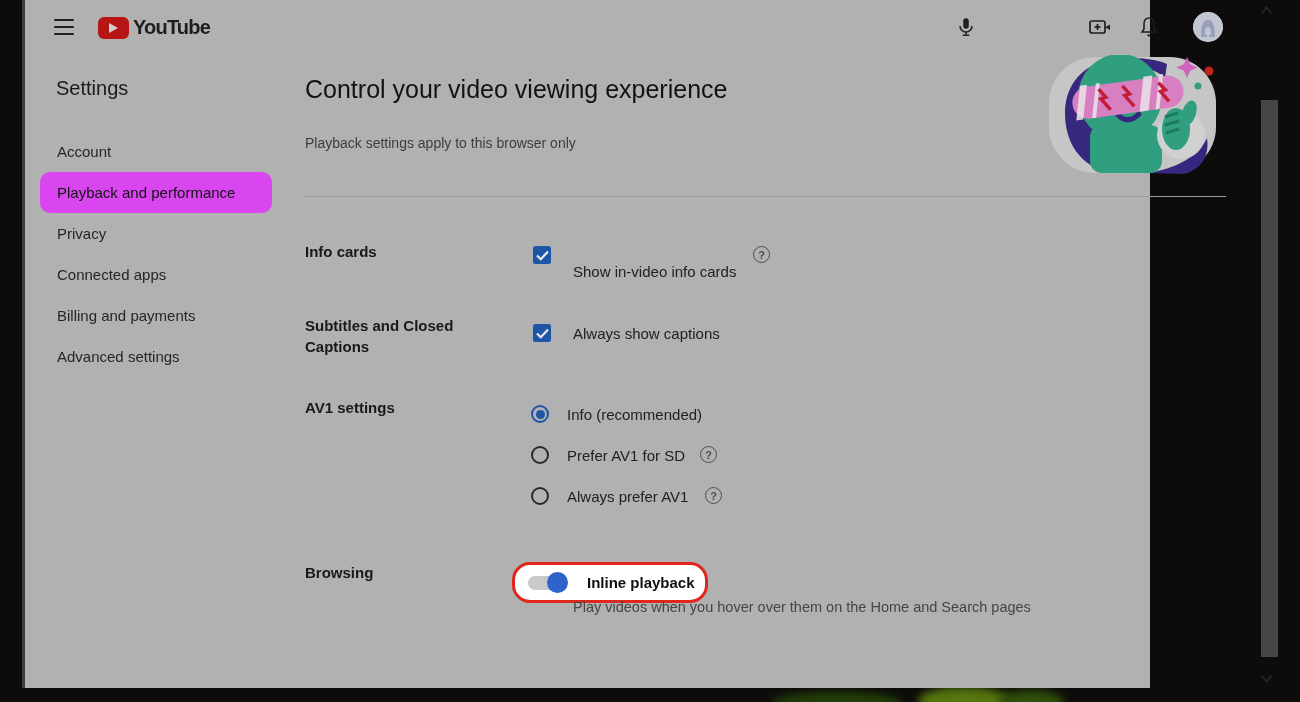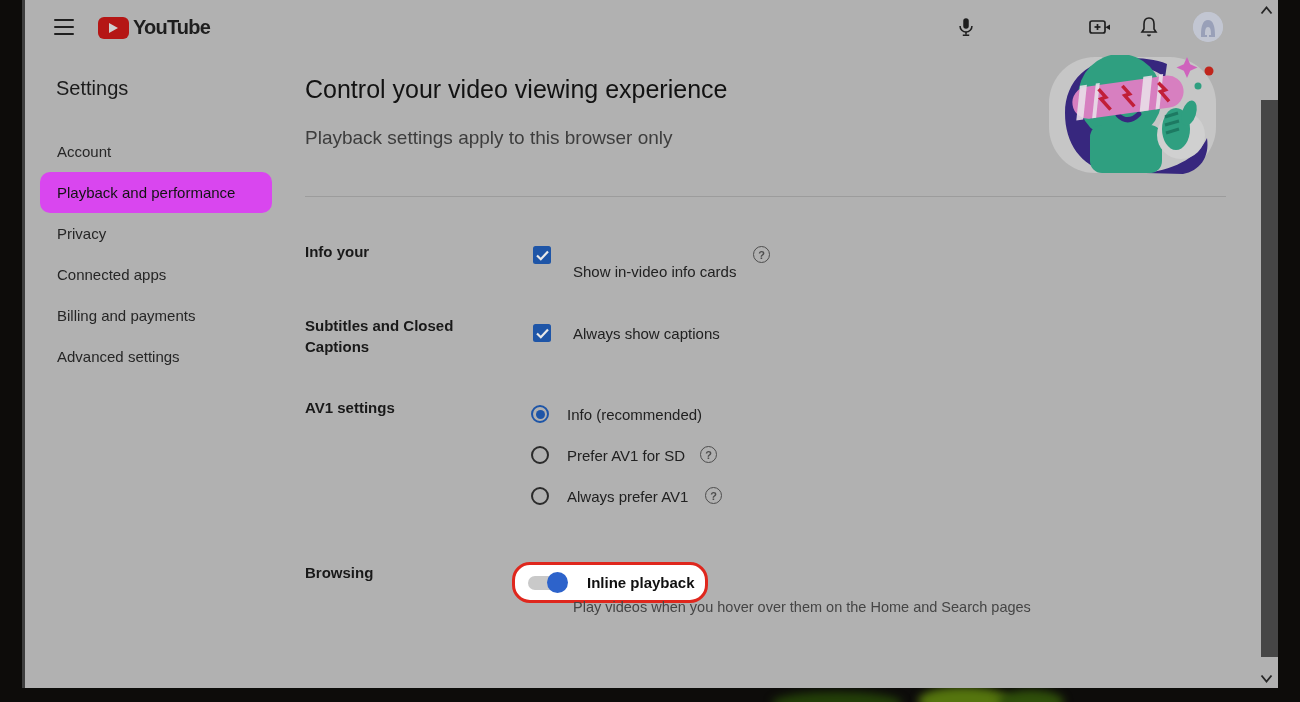--- a/index.html
+++ b/index.html
@@ -6,21 +6,21 @@
   html,body { width:1300px; height:702px; overflow:hidden; }
   body { position:relative; background:#0d0c0a; font-family:"Liberation Sans", sans-serif; }
 
   
   .plant { position:absolute; border-radius:50%; filter:blur(4px); }
   .plant.p1 { left:772px; top:692px; width:130px; height:22px; background:#233f08; }
   .plant.p2 { left:918px; top:687px; width:92px; height:28px; background:#55750e; }
   .plant.p3 { left:998px; top:690px; width:66px; height:24px; background:#2f4f0a; }
 
   
-  .window { position:absolute; left:22px; top:0; width:1256px; height:688px;
+  .window { position:absolute; left:22px; top:0; width:1128px; height:688px;
             background:#b1b1b1; border-left:3px solid #3e3e3e; }
   .window > * { position:absolute; }
 
   
   .hamburger { left:29px; top:19px; width:20px; height:16px; display:flex; flex-direction:column; justify-content:space-between; cursor:pointer; }
   .hamburger span { display:block; height:2.4px; background:#1f1f1f; border-radius:1px; }
 
   .logo { left:73px; top:16px; display:flex; align-items:center; cursor:pointer; }
   .logo .play { width:31px; height:22px; background:#b51615; border-radius:6px; display:flex; align-items:center; justify-content:center; }
   .logo .play i { display:block; width:0; height:0; border-left:9px solid #cfcfcf; border-top:5.5px solid transparent; border-bottom:5.5px solid transparent; }
@@ -36,21 +36,21 @@
   .avatar { left:1168px; top:12px; width:30px; height:30px; border-radius:50%; background:#c2c6d2; overflow:hidden; cursor:pointer; }
 
   
   .sb-title { left:31px; top:77px; font-size:20px; color:#1b1b1b; }
   .sb-items { left:15px; top:131px; width:232px; }
   .sb-item { height:41px; line-height:41px; padding-left:17px; font-size:15px; color:#262626; border-radius:10px; cursor:pointer; white-space:nowrap; }
   .sb-item.selected { background:#d946ef; font-weight:normal; color:#131313; }
 
   
   .page-title { left:280px; top:75px; font-size:25px; color:#121212; }
-  .page-sub { left:280px; top:127px; font-size:19px; color:#3d3d3d; }
+  .page-sub { left:280px; top:135px; font-size:14px; color:#3d3d3d; }
   .divider { left:280px; top:196px; width:921px; height:1px; background:#9c9c9c; }
   .hero { left:1023px; top:55px; width:172px; height:121px; }
 
   .row-label { left:280px; font-size:15px; font-weight:bold; color:#191919; width:165px; line-height:21px; }
   .rl1 { top:241px; } .rl2 { top:315px; } .rl3 { top:397px; } .rl4 { top:562px; }
 
   .checkbox { width:18px; height:18px; background:#1e55a7; border-radius:2.5px; display:flex; align-items:center; justify-content:center; cursor:pointer; }
   .cb1 { left:508px; top:246px; } .cb2 { left:508px; top:324px; }
   .opt-label { font-size:15px; color:#212121; white-space:nowrap; }
   .ol1 { left:548px; top:263px; } .ol2 { left:548px; top:325px; }
@@ -168,21 +168,21 @@
     <ellipse cx="128" cy="74" rx="14" ry="21" fill="#2f9f80"></ellipse>
     <ellipse cx="141" cy="58" rx="7" ry="13" fill="#2f9f80" transform="rotate(18 141 58)"></ellipse>
     <line x1="117" y1="62" x2="130" y2="58" stroke="#1d7a62" stroke-width="3"></line>
     <line x1="117" y1="70" x2="131" y2="66" stroke="#1d7a62" stroke-width="3"></line>
     <line x1="118" y1="78" x2="131" y2="74" stroke="#1d7a62" stroke-width="3"></line>
     <path d="M139 2 L142.2 9.3 L149.5 12.5 L142.2 15.7 L139 23 L135.8 15.7 L128.5 12.5 L135.8 9.3 Z" fill="#cf64bd"></path>
     <circle cx="161" cy="16" r="4.5" fill="#c0251c"></circle>
     <circle cx="150" cy="31" r="3.5" fill="#2f9f80"></circle>
   </svg>
 
-  <div class="row-label rl1">Info your</div>
+  <div class="row-label rl1">Info cards</div>
   <div class="checkbox cb1">
     <svg width="13" height="11" viewBox="0 0 13 11">
       <path d="M1 5.5 L4.8 9.2 L12 1.5" fill="none" stroke="#e9e9e9" stroke-width="2.2"></path>
     </svg>
   </div>
   <div class="opt-label ol1">Show in-video info cards</div>
   <div class="help hp1">?</div>
 
   <div class="row-label rl2">Subtitles and Closed Captions</div>
   <div class="checkbox cb2">

